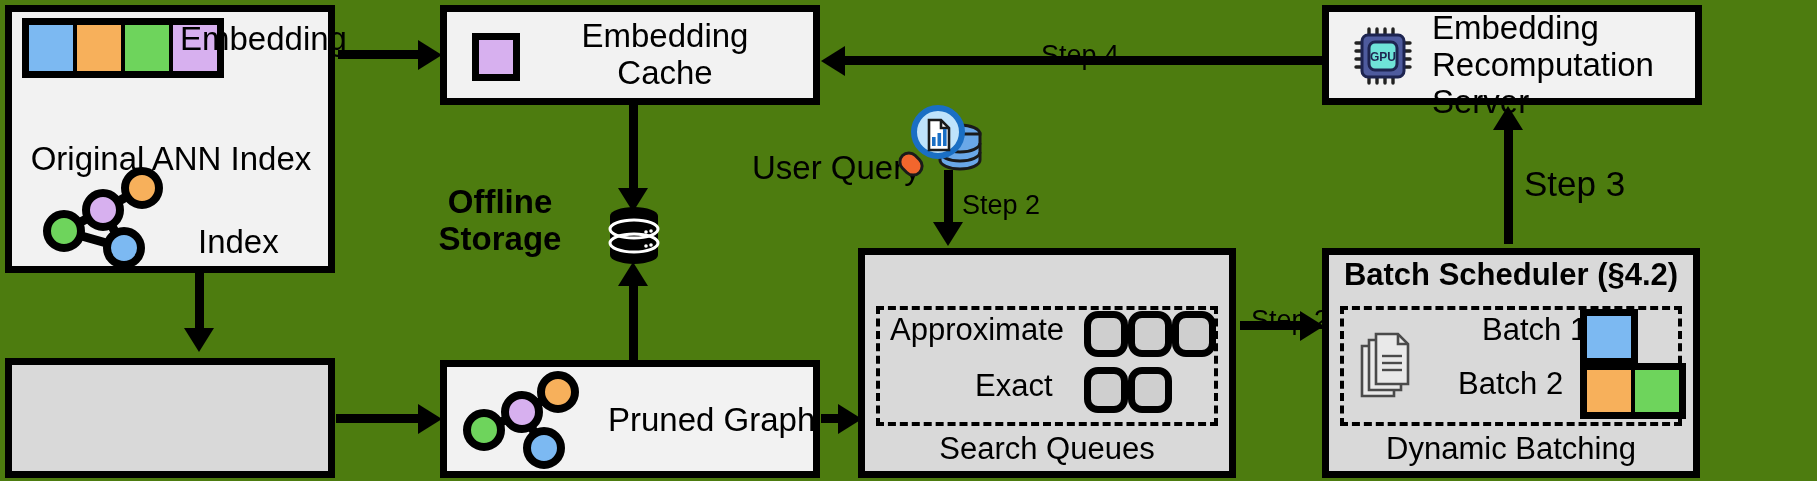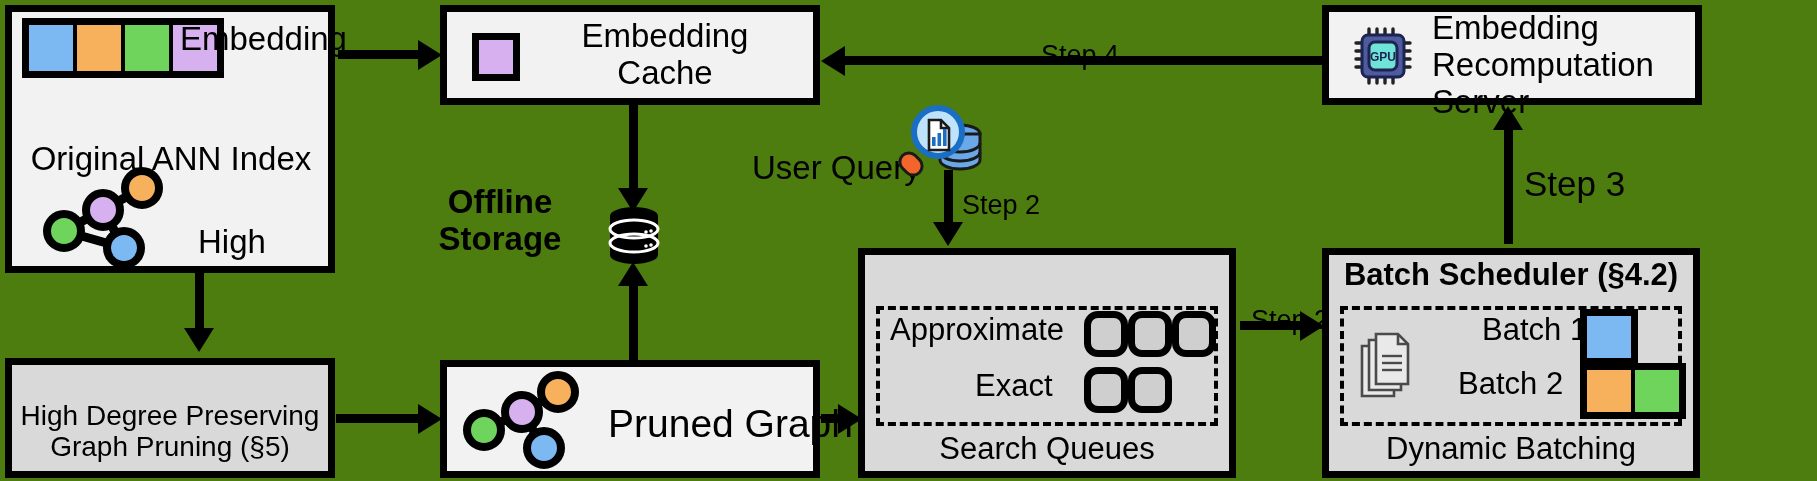--- a/index.html
+++ b/index.html
@@ -66,21 +66,21 @@
         <line x1="26" y1="63" x2="86" y2="80"></line>
         <line x1="65" y1="42" x2="86" y2="80"></line>
       </g>
       <circle cx="104" cy="20" r="17" fill="#f7b05b" stroke="#000" stroke-width="8"></circle>
       <circle cx="65" cy="42" r="17" fill="#d7b0ef" stroke="#000" stroke-width="8"></circle>
       <circle cx="26" cy="63" r="17" fill="#6ed45c" stroke="#000" stroke-width="8"></circle>
       <circle cx="86" cy="80" r="17" fill="#7cb9f2" stroke="#000" stroke-width="8"></circle>
     </svg>
   </div>
 
-  <div class="lbl" style="left:198px;top:224px;font-size:33px;">High</div>
+  <div class="lbl" style="left:198px;top:224px;font-size:33px;">Index</div>
 
   <div class="box" style="left:440px;top:5px;width:380px;height:100px;">
   </div>
   <div class="chip" style="left:472px;top:33px;width:48px;height:48px;background:#d7b0ef;"></div>
   <div class="lbl c" style="left:530px;top:18px;width:270px;font-size:33px;">Embedding
 Cache</div>
 
   <div class="ln vline" style="left:335px;top:51px;width:0;height:0;"></div>
   <div class="ln hline" style="left:338px;top:50px;width:82px;"></div>
   <div class="ah right" style="left:418px;top:40px;"></div>
@@ -161,42 +161,40 @@
       <rect x="6" y="48" width="18" height="24" rx="9" transform="rotate(-45 15 60)" fill="#f2662d" stroke="#1a1a1a" stroke-width="3"></rect>
     </svg>
   </div>
 
   <div class="ln vline" style="left:944px;top:170px;height:56px;"></div>
   <div class="ah down" style="left:933px;top:222px;"></div>
   <div class="lbl bold" style="left:962px;top:166px;font-size:27px;">Step 2</div>
 
   <div class="box gray" style="left:5px;top:358px;width:330px;height:120px;">
   </div>
-  <div class="lbl bold c" style="left:10px;top:376px;width:320px;font-size:28px;">High Degree Preserving
-Graph Pruning (§5)</div>
 
   <div class="ln vline" style="left:195px;top:273px;height:58px;"></div>
   <div class="ah down" style="left:184px;top:328px;"></div>
 
   <div class="box" style="left:440px;top:360px;width:380px;height:118px;">
   </div>
   <div class="ico" style="left:460px;top:372px;">
     <svg width="128" height="96" viewBox="0 0 128 96">
       <g stroke="#000" stroke-width="9" stroke-linecap="round">
         <line x1="24" y1="58" x2="62" y2="40"></line>
         <line x1="62" y1="40" x2="98" y2="20"></line>
         <line x1="62" y1="40" x2="84" y2="76"></line>
       </g>
       <circle cx="98" cy="20" r="17" fill="#f7b05b" stroke="#000" stroke-width="8"></circle>
       <circle cx="62" cy="40" r="17" fill="#d7b0ef" stroke="#000" stroke-width="8"></circle>
       <circle cx="24" cy="58" r="17" fill="#6ed45c" stroke="#000" stroke-width="8"></circle>
       <circle cx="84" cy="76" r="17" fill="#7cb9f2" stroke="#000" stroke-width="8"></circle>
     </svg>
   </div>
-  <div class="lbl" style="left:608px;top:402px;font-size:39px;">Pruned Graph</div>
+  <div class="lbl" style="left:608px;top:402px;font-size:33px;">Pruned Graph</div>
 
   <div class="ln hline" style="left:336px;top:414px;width:84px;"></div>
   <div class="ah right" style="left:418px;top:404px;"></div>
 
   <div class="ln hline" style="left:821px;top:414px;width:20px;"></div>
   <div class="ah right" style="left:838px;top:404px;"></div>
 
   <div class="box gray" style="left:858px;top:248px;width:378px;height:230px;">
   </div>
   <div class="dash" style="left:876px;top:306px;width:342px;height:120px;"></div>

